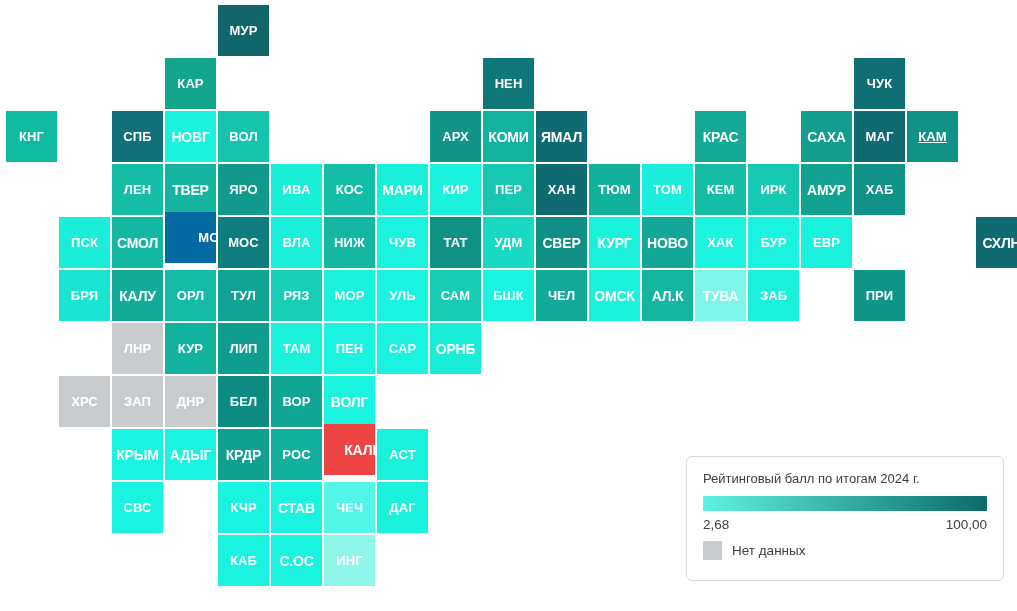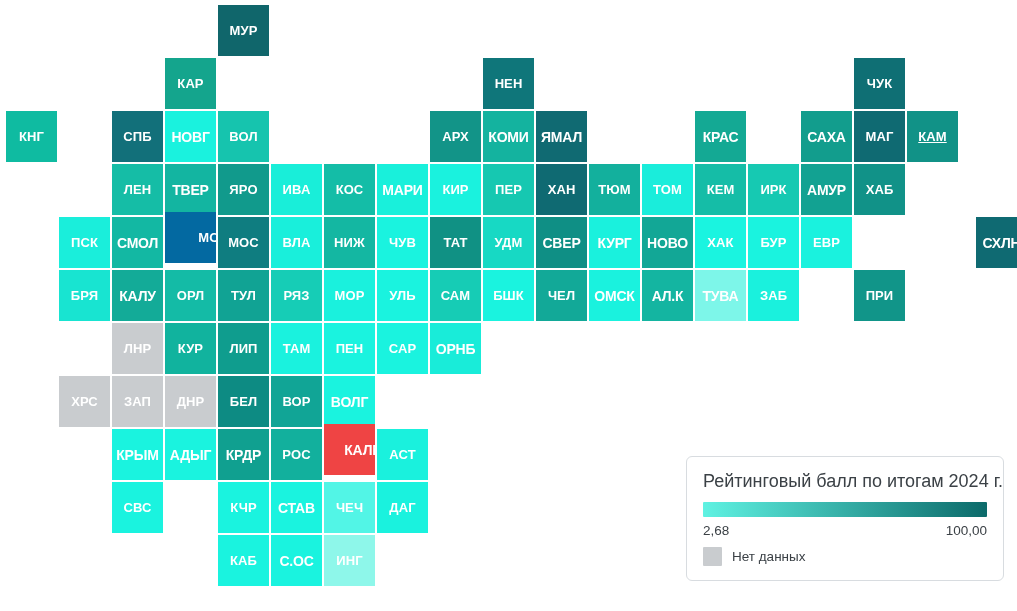--- a/index.html
+++ b/index.html
@@ -49,21 +49,21 @@
     top: 456px;
     width: 318px;
     height: 125px;
     box-sizing: border-box;
     background: #ffffff;
     border: 1px solid #d8dce0;
     border-radius: 6px;
     padding: 14px 16px 12px 16px;
   }
   #legend-title {
-    font-size: 18px;
+    font-size: 13px;
     color: #3b4146;
     line-height: 1.2;
     margin-bottom: 9px;
     white-space: nowrap;
   }
   #legend-bar {
     height: 15px;
     width: 100%;
     border-radius: 1px;
   }

